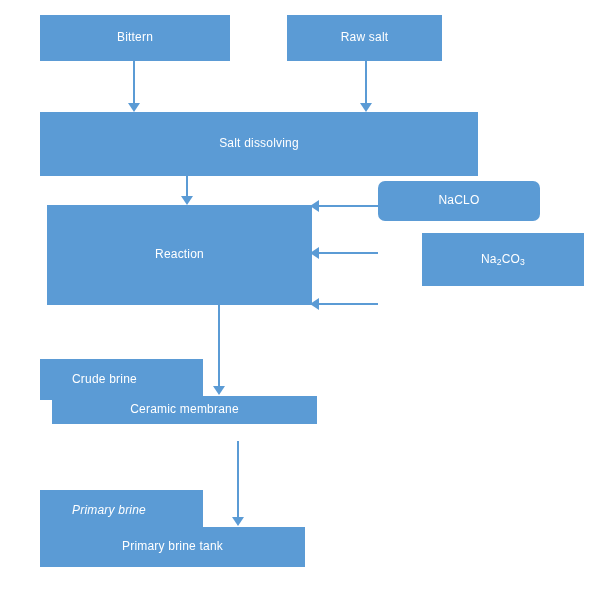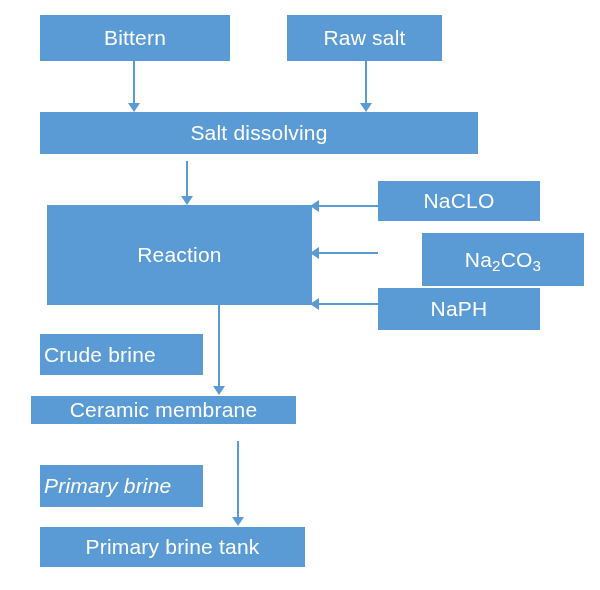--- a/index.html
+++ b/index.html
@@ -14,29 +14,29 @@
     background: #ffffff;
     overflow: hidden;
     font-family: "Liberation Sans", sans-serif;
   }
   .node {
     position: absolute;
     background: #5B9BD5;
     color: #ffffff;
     display: flex;
     align-items: center;
-    font-size: 21px;
+    font-size: 12px;
     font-weight: 400;
     letter-spacing: 0.2px;
     line-height: 1.1;
     box-sizing: border-box;
     white-space: nowrap;
   }
   .node.center { justify-content: center; }
-  .node.left   { justify-content: flex-start; padding-left: 4px; }
+  .node.left   { justify-content: flex-start; padding-left: 32px; margin-top: 25px; }
   .node sub {
     font-size: 0.72em;
     vertical-align: baseline;
     position: relative;
     top: 0.28em;
     line-height: 1;
   }
   
   .vline {
     position: absolute;
@@ -69,45 +69,42 @@
 <div id="canvas">
 
   <div class="node center" style="left:40px; top:15px; width:190px; height:46px;">
     <span>Bittern</span>
   </div>
 
   <div class="node center" style="left:287px; top:15px; width:155px; height:46px;">
     <span>Raw salt</span>
   </div>
 
-  <div class="node center" style="left:40px; top:112px; width:438px; height:42px;">
+  <div class="node center" style="left:40px; top:112px; width:438px; height:64px;">
     <span>Salt dissolving</span>
   </div>
 
   <div class="node center" style="left:40px; top:205px; width:265px; height:100px;margin-left:7px;">
     <span>Reaction</span>
   </div>
 
-  <div class="node center" style="left:378px; top:181px; width:162px; height:40px;">
+  <div class="node center" style="left:378px; top:181px; width:162px; height:40px;border-radius:7px;">
     <span>NaCLO</span>
   </div>
 
   <div class="node center" style="left:378px; top:233px; width:162px; height:53px;margin-left:44px;">
     <span><span>Na</span><sub>2</sub><span>CO</span><sub>3</sub></span>
   </div>
 
-  <div class="node center" style="left:378px; top:288px; width:162px; height:42px;">
-    <span>NaPH</span>
-  </div>
 
   <div class="node left" style="left:40px; top:334px; width:163px; height:41px;">
     <span>Crude brine</span>
   </div>
 
-  <div class="node center" style="left:31px; top:396px; width:265px; height:28px;">
+  <div class="node center" style="left:52px; top:396px; width:265px; height:28px;">
     <span>Ceramic membrane</span>
   </div>
 
   <div class="node left" style="left:40px; top:465px; width:163px; height:42px;font-style:italic;">
     <span>Primary brine</span>
   </div>
 
   <div class="node center" style="left:40px; top:527px; width:265px; height:40px;">
     <span>Primary brine tank</span>
   </div>

